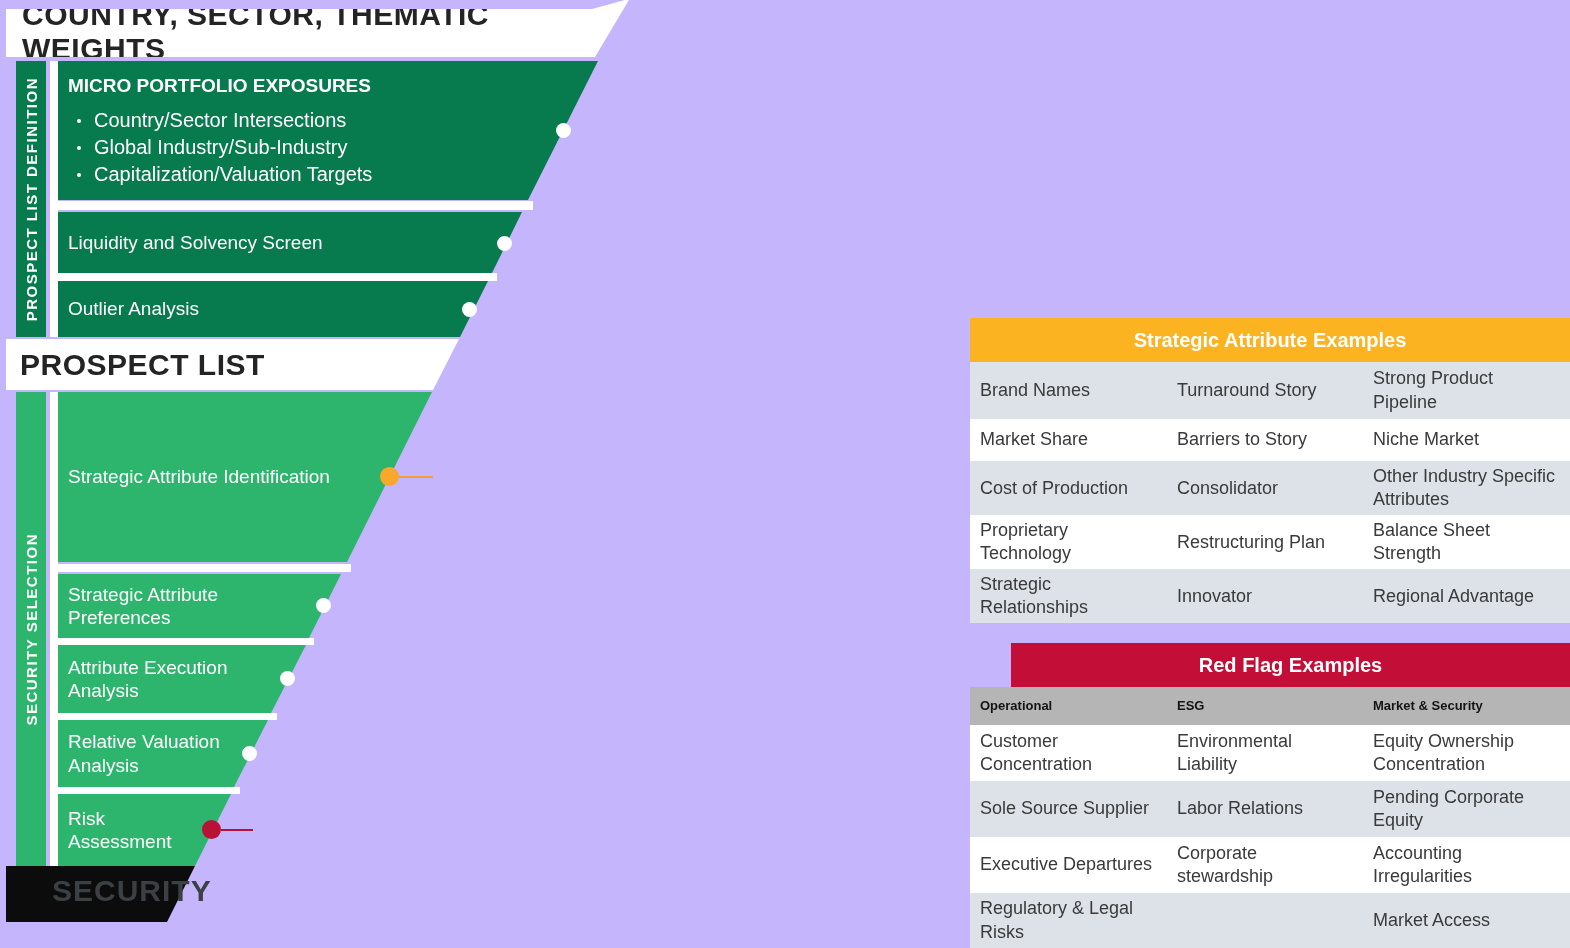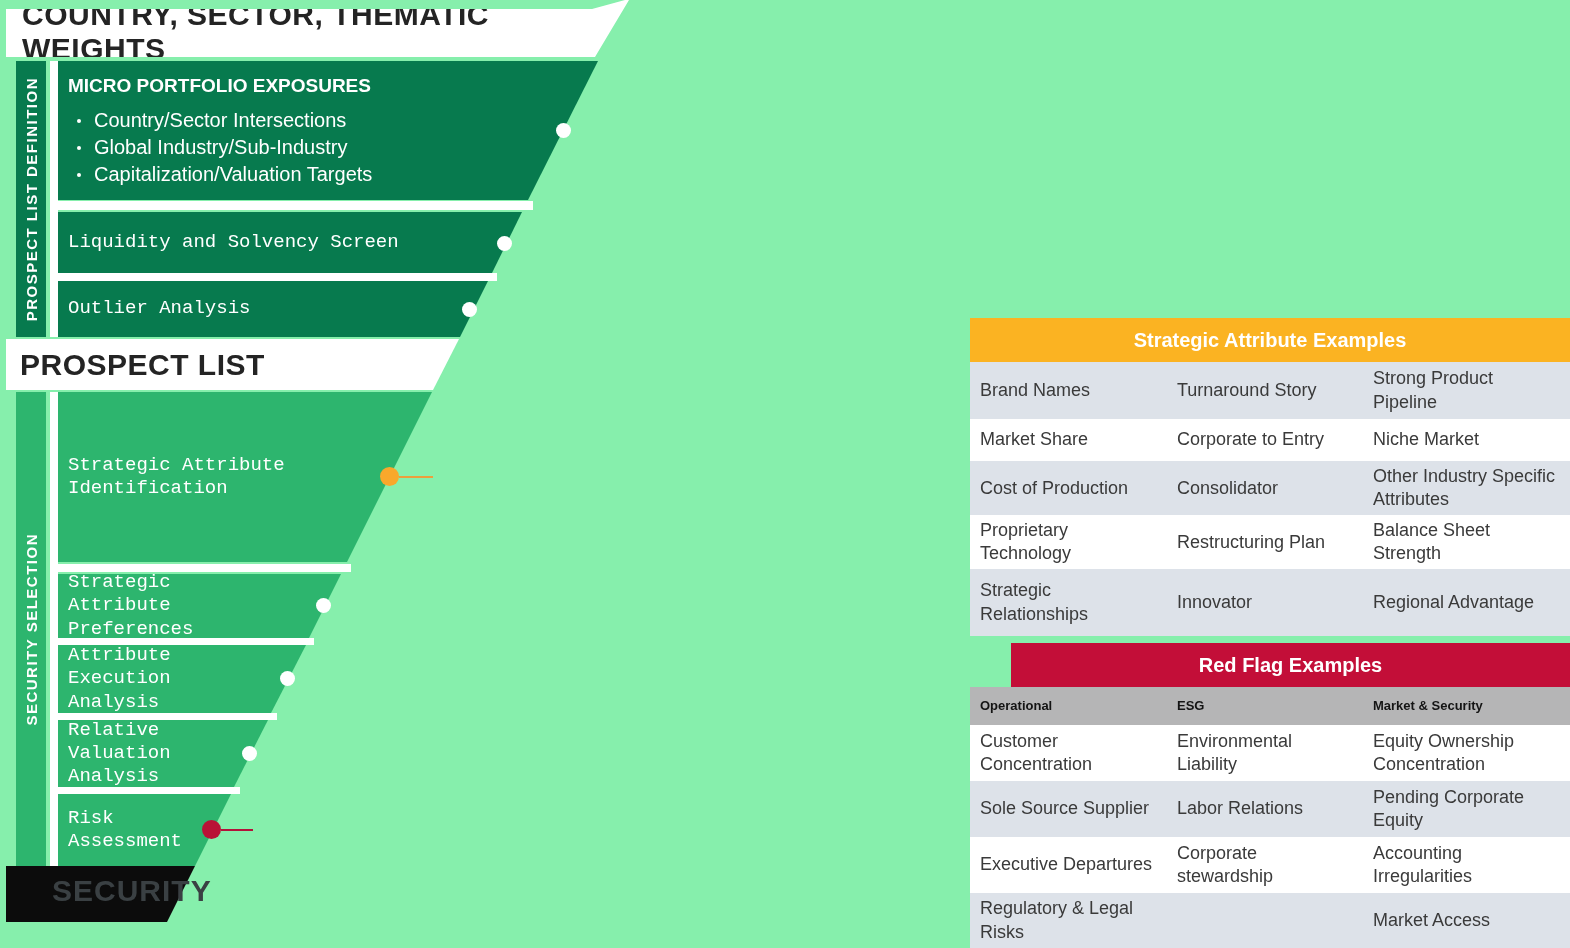--- a/index.html
+++ b/index.html
@@ -1,17 +1,17 @@
 <!DOCTYPE html>
 <html><head>
 <meta charset="utf-8">
 <style>
   html,body{margin:0;padding:0;background:#000;}
   #stage{
-    position:relative;width:1570px;height:948px;background:#86efac;overflow:hidden;
+    position:relative;width:1570px;height:948px;background:#c4b5fd;overflow:hidden;
     font-family:"Liberation Sans",sans-serif;
   }
   .abs{position:absolute;}
   .dark{background:#077a4e;}
   .light{background:#2db56e;}
   .sep{background:#ffffff;}
   .top-band{
     left:6px;top:0;width:632px;height:57px;background:#fff;
     clip-path:polygon(0 9px,586px 9px,619px 0,623px 0,589px 57px,0 57px);
     display:flex;align-items:center;padding-top:7px;box-sizing:border-box;
@@ -23,21 +23,21 @@
     display:flex;align-items:center;
   }
   .prospect-band span{font-size:30px;font-weight:700;color:#242424;letter-spacing:.5px;margin-left:14px;}
   .vstrip{width:30px;display:flex;align-items:center;justify-content:center;}
   .vstrip span{
     writing-mode:vertical-rl;transform:rotate(180deg);
     color:#fff;font-size:15px;font-weight:700;letter-spacing:1.5px;white-space:nowrap;
   }
   .gapbar{width:8px;background:#fff;}
   .stepbox{color:#fff;display:flex;align-items:center;box-sizing:border-box;padding-left:10px;}
-  .stepbox .lbl{font-size:19px;line-height:1.22;font-family:Liberation Mono, monospace;}
+  .stepbox .lbl{font-size:19px;line-height:1.22;}
   .micro{flex-direction:column;align-items:flex-start;justify-content:center;padding-left:10px;}
   .micro .mtitle{font-size:19px;font-weight:700;margin-bottom:8px;}
   .micro .bullet{display:flex;align-items:center;font-size:20px;margin-top:4px;}
   .micro .bullet .bd{width:4px;height:4px;border-radius:50%;background:#fff;margin:0 13px 0 9px;flex:0 0 auto;}
   .dot{border-radius:50%;}
   .dot.w{width:15px;height:15px;background:#ffffff;}
   .dot.y{width:19px;height:19px;background:#f9a82b;}
   .dot.r{width:19px;height:19px;background:#b91236;}
   .tick{height:2px;}
   .security-ghost{background:#0c0c0c;clip-path:polygon(0 0,189px 0,161px 100%,0 100%);}
@@ -149,34 +149,34 @@
 
   <div class="abs tbl t-strategic" style="left:970px;top:318px;">
     <div class="title">Strategic Attribute Examples</div>
     <div class="trow gray" style="height:57px;">
       <div class="tcell">Brand Names</div>
       <div class="tcell">Turnaround Story</div>
       <div class="tcell">Strong Product Pipeline</div>
     </div>
     <div class="trow white" style="height:42px;">
       <div class="tcell">Market Share</div>
-      <div class="tcell">Corporate to Entry</div>
+      <div class="tcell">Barriers to Story</div>
       <div class="tcell">Niche Market</div>
     </div>
     <div class="trow gray" style="height:54px;">
       <div class="tcell">Cost of Production</div>
       <div class="tcell">Consolidator</div>
       <div class="tcell">Other Industry Specific Attributes</div>
     </div>
     <div class="trow white" style="height:54px;">
       <div class="tcell">Proprietary Technology</div>
       <div class="tcell">Restructuring Plan</div>
       <div class="tcell">Balance Sheet Strength</div>
     </div>
-    <div class="trow gray" style="height:67px;">
+    <div class="trow gray" style="height:54px;">
       <div class="tcell">Strategic Relationships</div>
       <div class="tcell">Innovator</div>
       <div class="tcell">Regional Advantage</div>
     </div>
   </div>
 
   <div class="abs tbl t-redflag" style="left:970px;top:643px;">
     <div class="title">Red Flag Examples</div>
     <div class="trow colhead" style="height:38px;">
       <div class="tcell">Operational</div>

